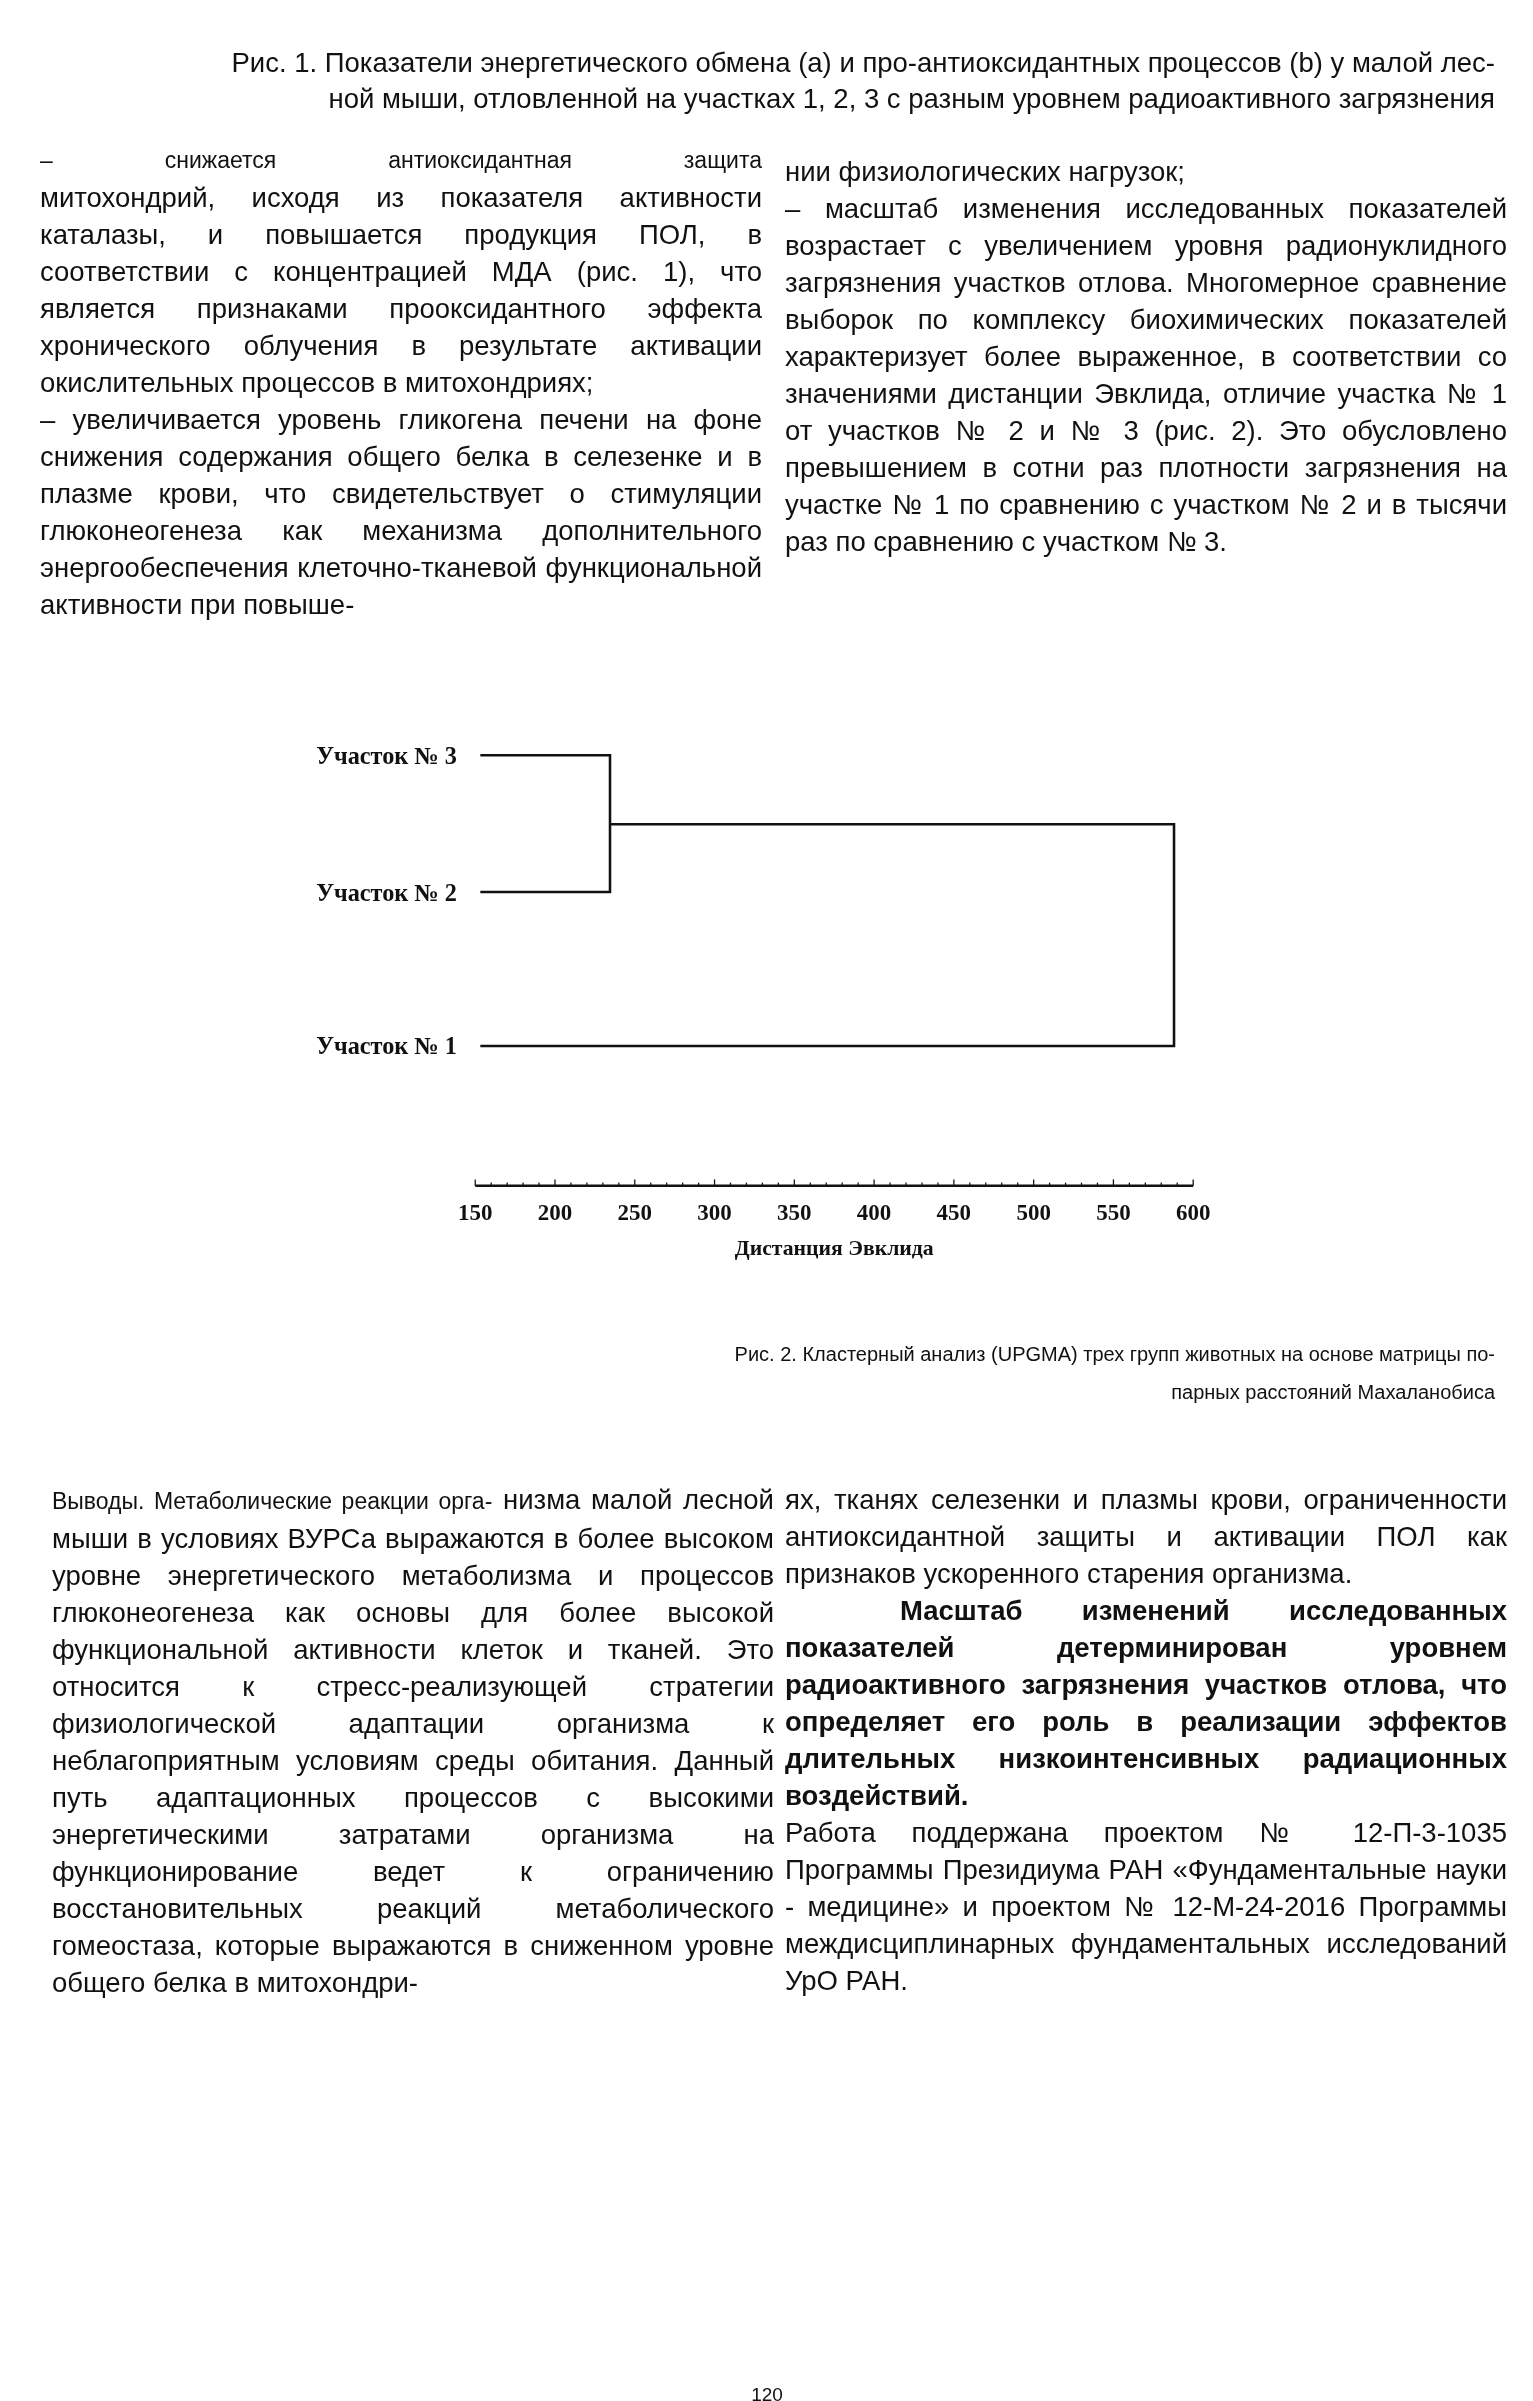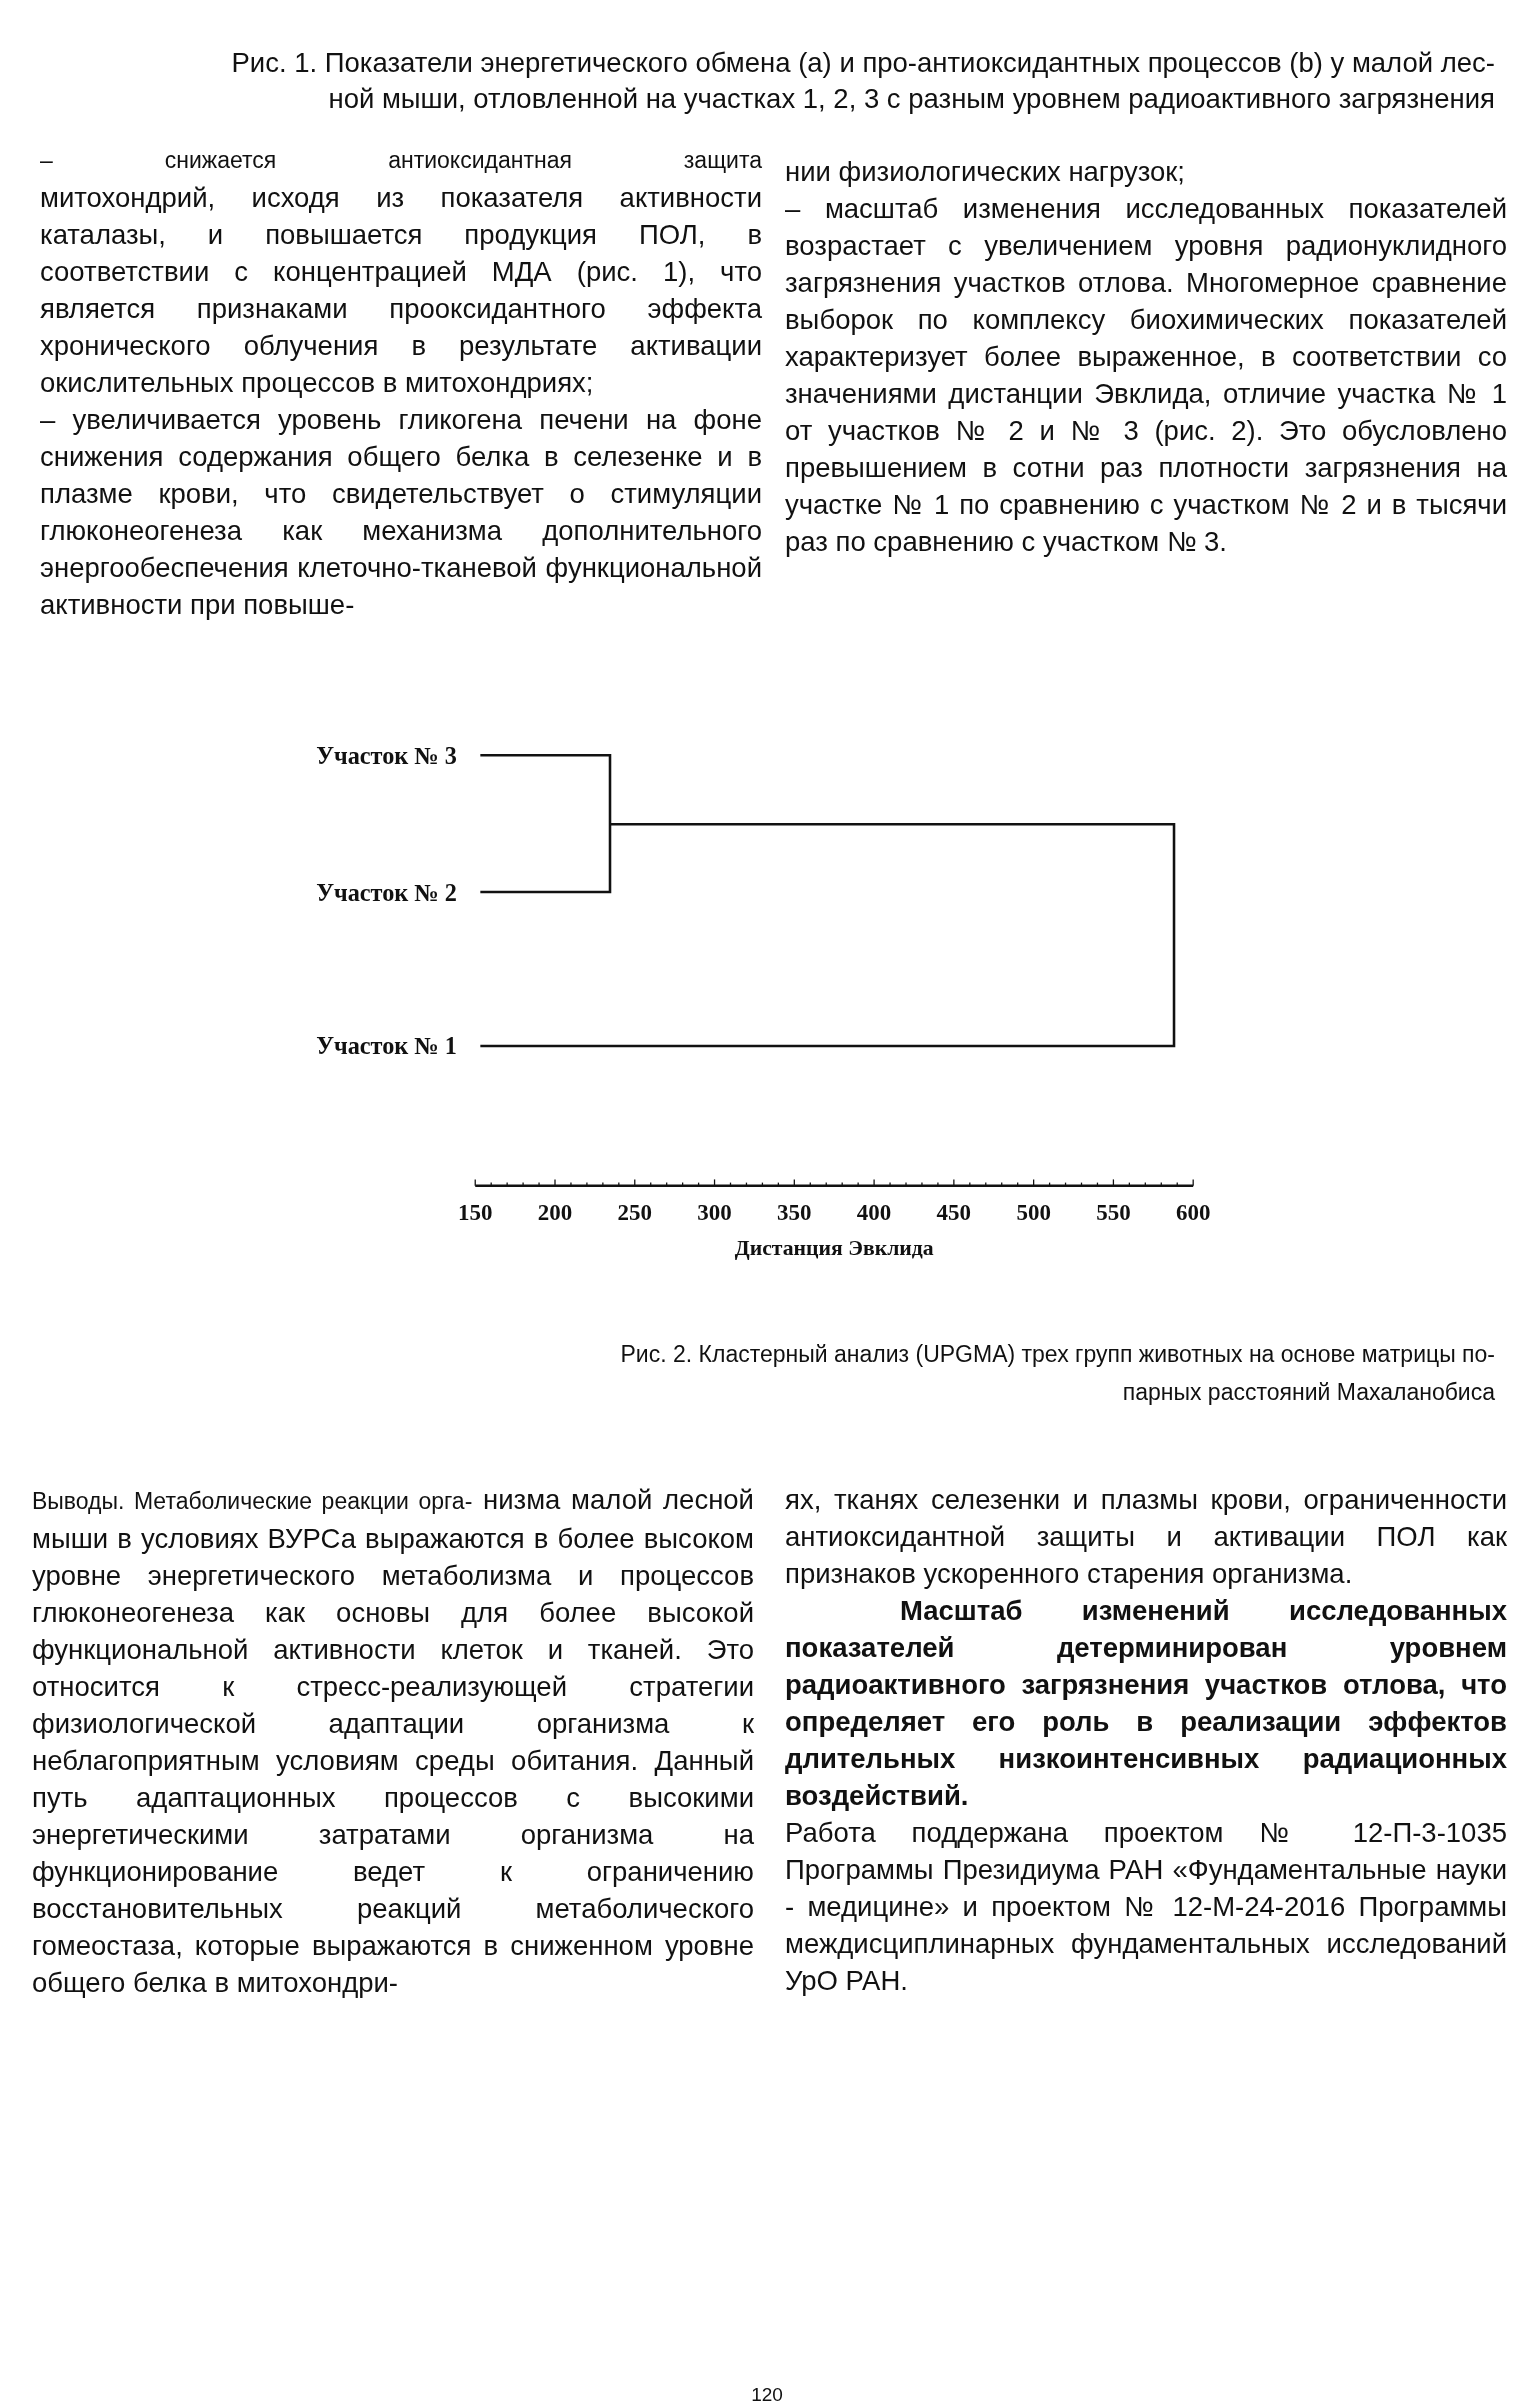--- a/index.html
+++ b/index.html
@@ -9,21 +9,21 @@
              font-size: 27.5px; line-height: 36px; }
   .col { position: absolute; width: 722px; font-size: 27.5px; line-height: 37px;
          text-align: justify; }
   .col p { margin: 0; }
   .col p.last { text-align-last: left; }
   .indent { text-indent: 115px; font-weight: bold; }
   .lead { font-size: 23px; }
   .fig { position: absolute; left: 0; top: 0; width: 1533px; height: 1310px; pointer-events: none; }
   .fig text { font-family: "Liberation Serif", serif; font-weight: bold; fill: #111111; }
   .pagenum { position: absolute; top: 2384px; left: 735px; width: 64px; text-align: center; font-size: 19px; }
-  #c2 { line-height: 38px; font-size: 23px; }
+  #c2 { line-height: 38px; font-size: 20px; }
 </style>
 </head>
 <body>
 
 <div class="caption" id="c1" style="top:45px;">
   <div>Рис. 1. Показатели энергетического обмена  (a) и про-антиоксидантных процессов (b) у малой лес-</div>
   <div>ной мыши, отловленной на участках 1, 2, 3 с разным уровнем радиоактивного загрязнения</div>
 </div>
 
 <div class="col" style="left:40px; top:142px;">
@@ -111,21 +111,21 @@
       </g>
     <text x="1306" y="1965" font-size="34" text-anchor="middle">Дистанция Эвклида</text>
   </g>
 </svg>
 
 <div class="caption" id="c2" style="top:1335px;">
   <div>Рис. 2. Кластерный анализ (UPGMA) трех групп животных на основе матрицы по-</div>
   <div>парных расстояний Махаланобиса</div>
 </div>
 
-<div class="col" style="left:32px; top:1481px;">
+<div class="col" style="left:52px; top:1481px;">
   <p><span class="lead">Выводы.</span><span class="lead"> Метаболические реакции орга-</span> <span>низма малой лесной мыши  в условиях ВУРСа выражаются  в более высоком уровне энергетического метаболизма и процессов глюконеогенеза как основы для  более высокой функциональной активности клеток и тканей. Это относится к стресс-реализующей стратегии физиологической адаптации организма к неблагоприятным условиям среды обитания. Данный путь адаптационных процессов с высокими энергетическими затратами организма на функционирование ведет к ограничению восстановительных реакций метаболического гомеостаза, которые выражаются в сниженном уровне общего белка в митохондри-</span></p>
 </div>
 
 <div class="col" style="left:785px; top:1481px;">
   <p>ях, тканях селезенки и плазмы крови, ограниченности антиоксидантной защиты и активации ПОЛ как признаков ускоренного старения организма.</p>
   <p class="indent">Масштаб изменений исследованных показателей детерминирован уровнем радиоактивного загрязнения участков отлова, что определяет его роль в реализации эффектов длительных низкоинтенсивных радиационных воздействий.</p>
   <p class="last">Работа поддержана проектом № 12-П-3-1035 Программы Президиума РАН «Фундаментальные науки - медицине» и проектом № 12-М-24-2016 Программы междисциплинарных фундаментальных исследований УрО РАН.</p>
 </div>
 
 <div class="pagenum">120</div>

